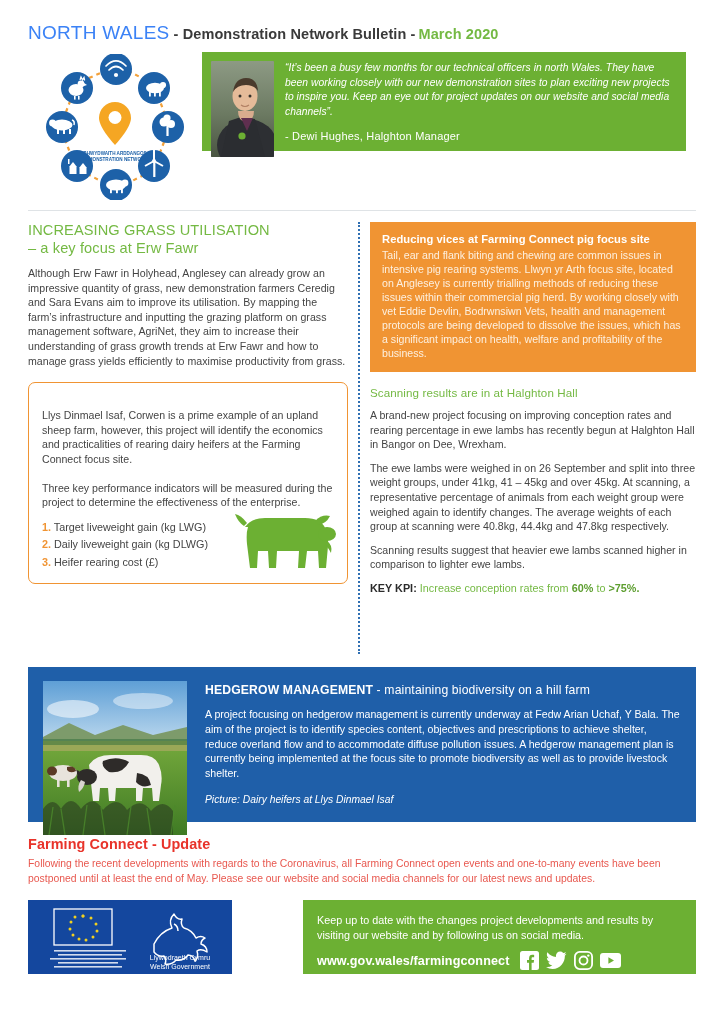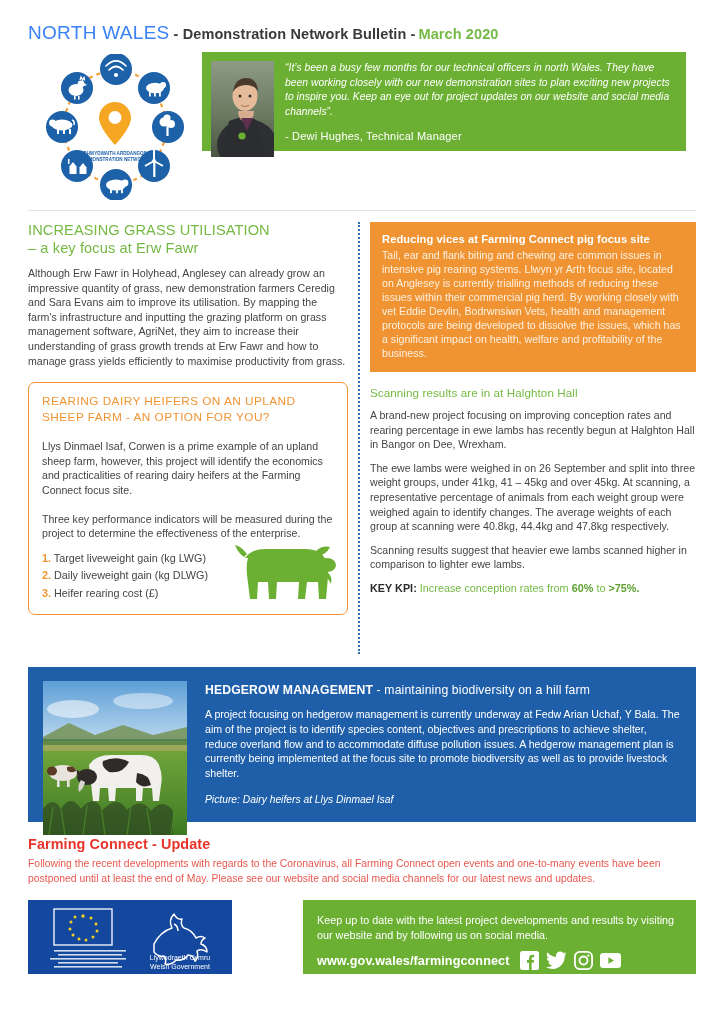--- a/index.html
+++ b/index.html
@@ -471,42 +471,38 @@
           <path d="M22 31 q2 -14 13 -14 q11 0 12 13 q-4 -6 -12 -6 q-9 0 -13 7 z" fill="#4a3a2c"></path>
           <circle cx="29" cy="35" r="1.5" fill="#35312c"></circle>
           <circle cx="39" cy="35" r="1.5" fill="#35312c"></circle>
           <path d="M30 44 q4 3 8 0" stroke="#b07f63" stroke-width="1.1" fill="none"></path>
           <path d="M30 57 L36 70 L42 57" fill="#5f2f4f"></path>
           <circle cx="31" cy="75" r="3.6" fill="#6cb033"></circle>
         </svg>
       </div>
       <div class="quote-text-col">
         <div class="quote-text">“It’s been a busy few months for our technical officers in north Wales. They have been working closely with our new demonstration sites to plan exciting new projects to inspire you. Keep an eye out for project updates on our website and social media channels”.</div>
-        <div class="quote-attrib">- Dewi Hughes, Technical Manager</div>
+        <div class="quote-attrib">- Dewi Hughes, Halghton Manager</div>
       </div>
     </div>
 
   </div>
 
   <hr class="hr-light">
 
   <div class="cols">
 
     <div class="col-left">
       <div class="sec-head">
         <span>INCREASING GRASS UTILISATION</span><br>
         <span>– a key focus at Erw Fawr</span>
       </div>
       <div class="body-p">Although Erw Fawr in Holyhead, Anglesey can already grow an impressive quantity of grass, new demonstration farmers Ceredig and Sara Evans aim to improve its utilisation. By mapping the farm’s infrastructure and inputting the grazing platform on grass management software, AgriNet, they aim to increase their understanding of grass growth trends at Erw Fawr and how to manage grass yields efficiently to maximise productivity from grass.</div>
 
       <div class="orange-outline">
-        <div class="oo-title">
-          <span>REARING DAIRY HEIFERS  ON AN UPLAND</span><br>
-          <span>SHEEP FARM - AN OPTION FOR YOU?</span>
-        </div>
         <div class="oo-p">Llys Dinmael Isaf, Corwen is a prime example of an upland sheep farm, however, this project will identify the economics and practicalities of rearing dairy heifers at the Farming Connect focus site.</div>
         <div class="oo-p">Three key performance indicators will be measured during the project to determine the effectiveness of the enterprise.</div>
         <div class="kpi-list">
           <div class="kpi-item">
             <span class="kpi-num">1.</span>
             <span>Target liveweight gain (kg LWG)</span>
           </div>
           <div class="kpi-item">
             <span class="kpi-num">2.</span>
             <span>Daily liveweight gain (kg DLWG)</span>
@@ -651,21 +647,21 @@
         <g fill="none" stroke="#ffffff" stroke-width="1.5" stroke-linejoin="round">
           <path d="M126 44 q6 -12 18 -16 q-4 -8 2 -14 q3 6 8 5 q-2 6 2 9 q8 2 12 10 q5 -3 9 0 q-4 2 -4 6 q6 2 6 8 q-6 -4 -10 -1 q2 6 -2 10 q-2 -6 -7 -6 q-4 6 -12 5 q-4 5 -11 4 q2 -5 -1 -8 q-6 1 -10 -4 z"></path>
           <path d="M146 24 q4 2 4 7"></path>
         </g>
         <text x="152" y="60" font-family="Liberation Sans, sans-serif" font-size="7" fill="#ffffff" text-anchor="middle">Llywodraeth Cymru</text>
         <text x="152" y="69" font-family="Liberation Sans, sans-serif" font-size="7" fill="#ffffff" text-anchor="middle">Welsh Government</text>
       </svg>
     </div>
     <div class="footer-spacer"></div>
     <div class="green-cta">
-      <div class="cta-p">Keep up to date with the latest project developments and results by visiting our website and by following us on social media.</div>
+      <div class="cta-p">Keep up to date with the changes project developments and results by visiting our website and by following us on social media.</div>
       <div class="cta-row">
         <span class="cta-url">www.gov.wales/farmingconnect</span>
         <span class="social">
           <svg width="19" height="19" viewBox="0 0 19 19">
             <rect width="19" height="19" rx="2.5" fill="#ffffff"></rect>
             <path d="M11.6 19V11.7h2.1l.35-2.6h-2.45V7.5c0-.75.2-1.26 1.25-1.26h1.3V3.9c-.23-.03-1-.1-1.9-.1-1.9 0-3.2 1.2-3.2 3.35v1.95H7v2.6h2.05V19z" fill="#6cb033"></path>
           </svg>
           <svg width="21" height="19" viewBox="0 0 21 19">
             <path d="M20.5 2.7c-.76.35-1.58.58-2.43.69.87-.54 1.55-1.4 1.86-2.42-.82.5-1.73.85-2.7 1.05A4.2 4.2 0 0 0 14.16.6c-2.35 0-4.25 1.97-4.25 4.4 0 .35.04.68.11 1A12 12 0 0 1 1.44 1.36a4.5 4.5 0 0 0-.58 2.22c0 1.53.75 2.88 1.9 3.67a4.1 4.1 0 0 1-1.93-.55v.05c0 2.14 1.47 3.92 3.42 4.33a4 4 0 0 1-1.92.07c.54 1.75 2.11 3.03 3.97 3.07A8.4 8.4 0 0 1 0 16.03 11.8 11.8 0 0 0 6.6 18c7.92 0 12.25-6.8 12.25-12.7l-.01-.58A9 9 0 0 0 20.5 2.7z" fill="#ffffff"></path>
           </svg>

